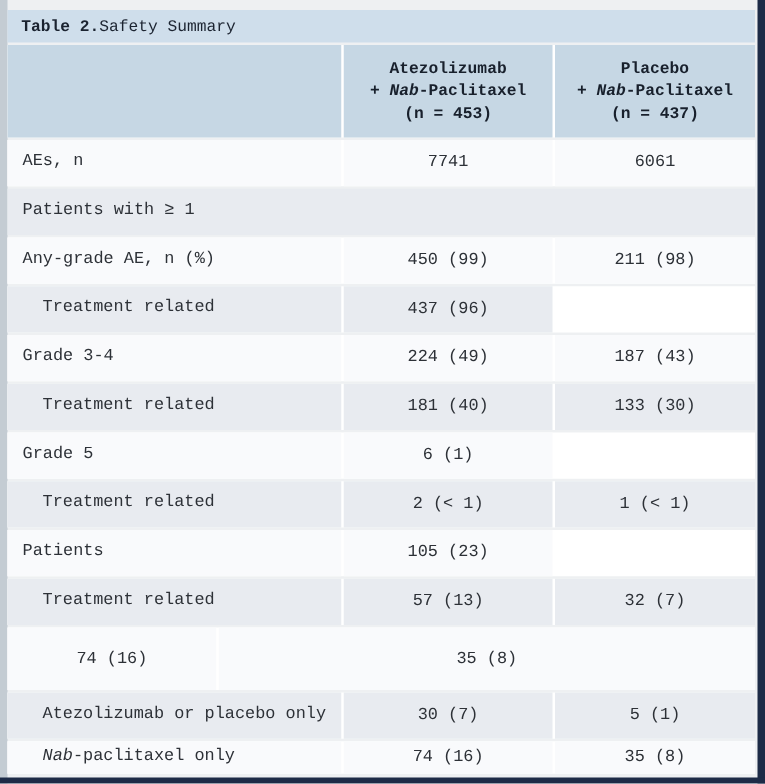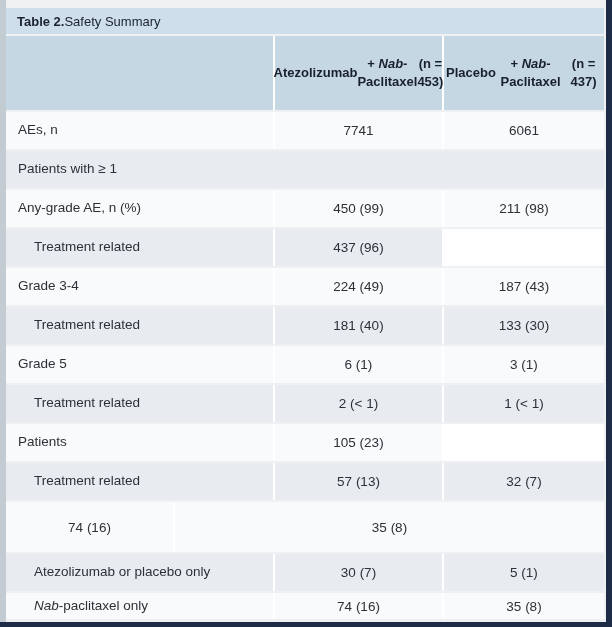--- a/index.html
+++ b/index.html
@@ -3,40 +3,40 @@
 <meta charset="utf-8">
 <style>
   html,body{margin:0;padding:0;background:#ffffff;}
   .frame{
     position:relative;width:612px;height:627px;overflow:hidden;
     background:#eef0f2;font-family:"Liberation Sans",sans-serif;
   }
   .left-strip{position:absolute;left:0;top:0;width:6px;height:100%;background:#c4ccd3;}
   .right-strip{position:absolute;right:0;top:0;width:6px;height:100%;background:#1d2b47;}
   .bottom-strip{position:absolute;left:0;bottom:0;width:100%;height:5px;background:#1d2b47;}
-  .table-wrap{position:absolute;left:6px;top:8px;width:598px;}
+  .table-wrap{position:absolute;left:6px;top:8px;width:598px;font-family:Liberation Mono, monospace;}
   .title-bar{
     height:26px;background:#cfdeeb;display:flex;align-items:center;
     padding:0 11px;font-size:13px;color:#1b2330;margin-bottom:2px;box-sizing:border-box;
   }
   .title-bold{font-weight:bold;}
   .tbl{display:flex;flex-direction:column;gap:2px;}
   .row{display:flex;gap:2px;background:#ffffff;min-height:37px;}
   .cell{display:flex;align-items:center;font-size:13.5px;color:#2d3137;box-sizing:border-box;}
   .c-label{width:267px;padding:2px 10px 2px 12px;line-height:1.25;}
   .c-val{width:167px;justify-content:center;text-align:center;}
   .c-val2{width:auto;flex:1;}
   .c-full{width:100%;flex:1;}
   .indent{padding-left:28px;}
   .r-white .cell{background:#f9fafc;}
   .r-gray .cell{background:#e8ebf0;}
   .header-row{min-height:74px;}
   .header-row .cell{background:#c6d7e4;}
   .header-cell{
-    flex-direction:row;justify-content:center;text-align:center;
+    flex-direction:column;justify-content:center;text-align:center;
     font-weight:bold;font-size:13px;color:#18202c;line-height:1.4;padding:4px 2px;
   }
   .row-tall{min-height:50px;}
   .row-last{min-height:26px;}
   .it{font-style:italic;}
 </style>
 </head>
 <body>
 
 <div class="frame">
@@ -94,21 +94,20 @@
 
       <div class="row r-gray">
         <div class="cell c-label indent">Treatment related</div>
         <div class="cell c-val">181 (40)</div>
         <div class="cell c-val c-val2">133 (30)</div>
       </div>
 
       <div class="row r-white">
         <div class="cell c-label">Grade 5</div>
         <div class="cell c-val">6 (1)</div>
-        <div class="cell c-val c-val2">3 (1)</div>
       </div>
 
       <div class="row r-gray">
         <div class="cell c-label indent">Treatment related</div>
         <div class="cell c-val">2 (&lt; 1)</div>
         <div class="cell c-val c-val2">1 (&lt; 1)</div>
       </div>
 
       <div class="row r-white">
         <div class="cell c-label">Patients</div>

